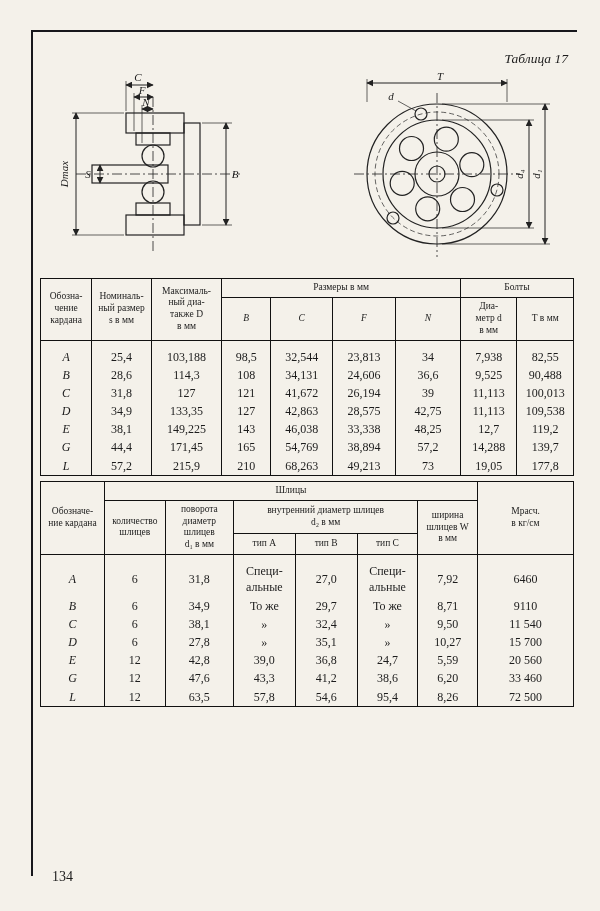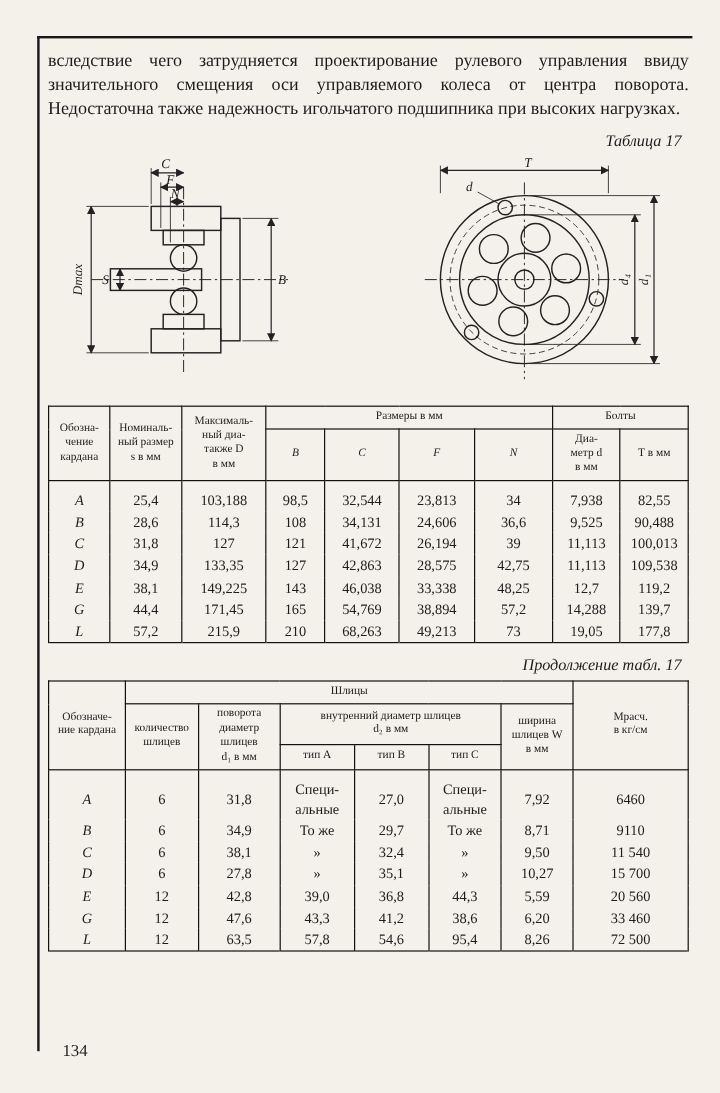--- a/index.html
+++ b/index.html
@@ -45,21 +45,20 @@
   .page-num { position:absolute; left:52px; top:869px; font-size:14px; }
 </style>
 </head>
 <body>
 
 <div class="frame-top"></div>
 <div class="frame-left"></div>
 
 <div class="content">
 
-  <p class="intro">вследствие чего затрудняется проектирование рулевого управления ввиду значительного смещения оси управляемого колеса от центра поворота. Недостаточна также надежность игольчатого подшипника при высоких нагрузках.</p>
 
   <div class="tbl-label">Таблица 17</div>
 
   <div class="fig">
     <svg width="530" height="200" viewBox="0 0 530 200">
       <defs>
         <pattern id="hatch" width="5" height="5" patternUnits="userSpaceOnUse" patternTransform="rotate(45)">
           <line x1="0" y1="0" x2="0" y2="5" stroke="#555" stroke-width="1"></line>
         </pattern>
         <marker id="ar" viewBox="0 0 10 10" refX="9" refY="5" markerWidth="7" markerHeight="7" orient="auto-start-reverse">
@@ -266,21 +265,20 @@
           <td>210</td>
           <td>68,263</td>
           <td>49,213</td>
           <td>73</td>
           <td>19,05</td>
           <td>177,8</td>
         </tr>
       </tbody>
   </table>
 
-  <div class="cont-label">Продолжение табл. 17</div>
 
   <table>
     <colgroup>
       <col style="width:12%">
         <col style="width:11.4%">
         <col style="width:12.8%">
       <col style="width:11.6%">
         <col style="width:11.6%">
         <col style="width:11.4%">
       <col style="width:11.2%">
@@ -353,21 +351,21 @@
           <td>»</td>
           <td>10,27</td>
           <td>15 700</td>
         </tr>
         <tr>
           <td>E</td>
           <td>12</td>
           <td>42,8</td>
           <td>39,0</td>
           <td>36,8</td>
-          <td>44,3</td>
+          <td>24,7</td>
           <td>5,59</td>
           <td>20 560</td>
         </tr>
         <tr>
           <td>G</td>
           <td>12</td>
           <td>47,6</td>
           <td>43,3</td>
           <td>41,2</td>
           <td>38,6</td>

